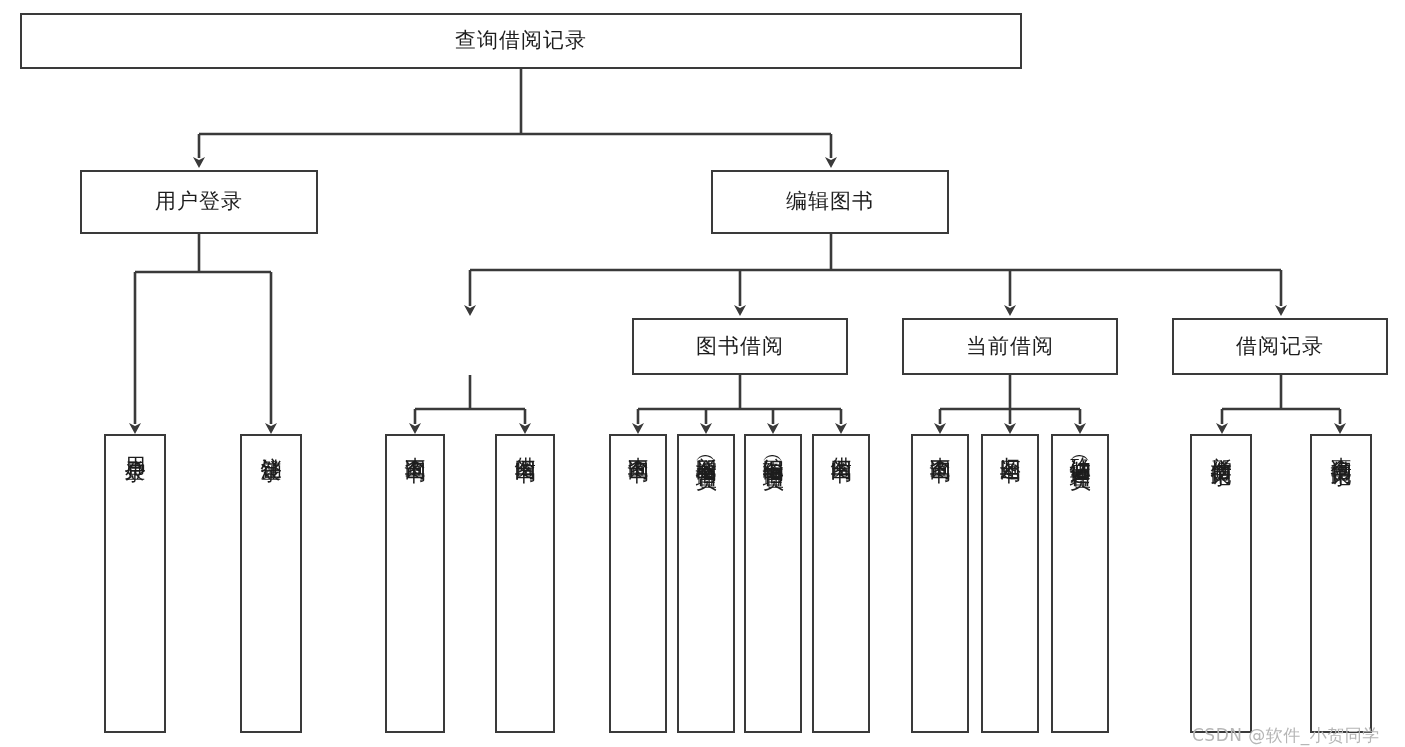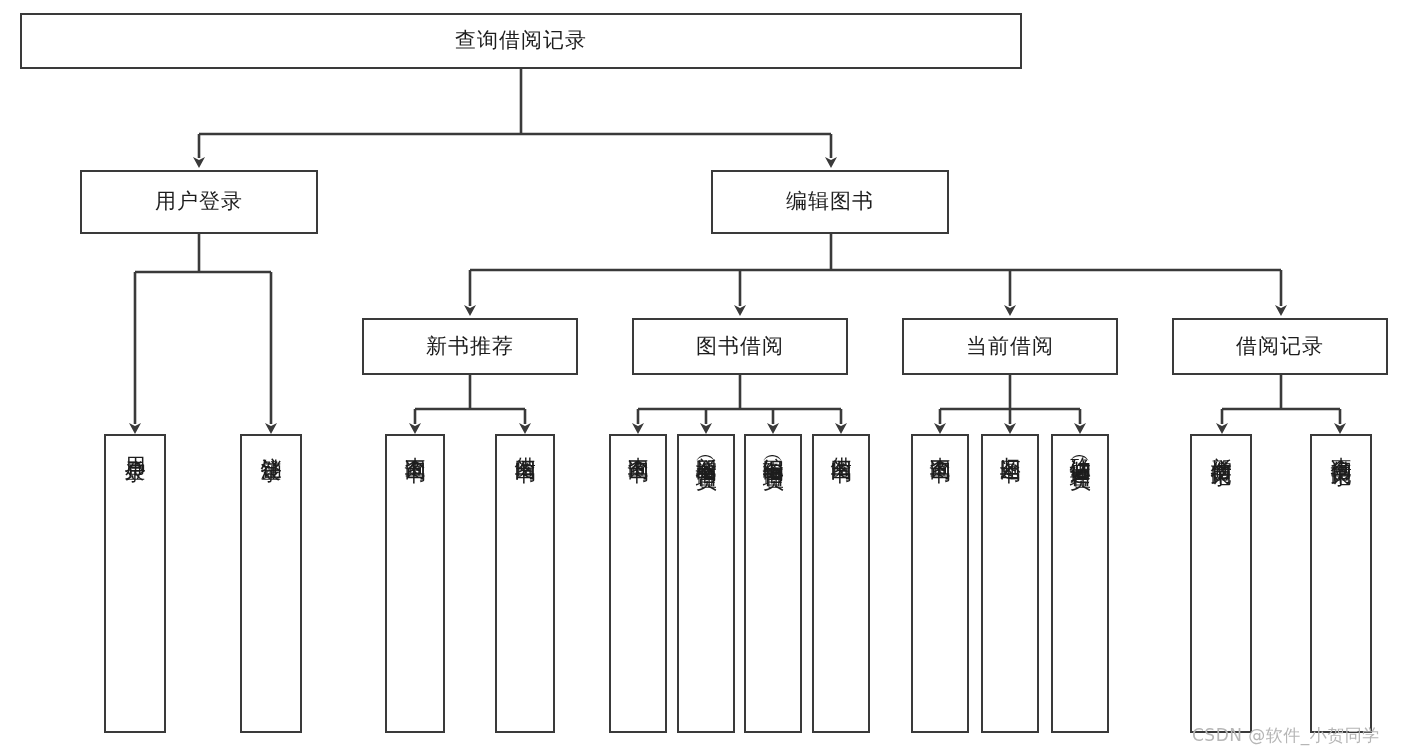--- a/index.html
+++ b/index.html
@@ -125,23 +125,20 @@
     <span>查询借阅记录</span>
   </div>
 
   <div class="node horiz" style="left:80px; top:170px; width:238px; height:64px;">
     <span>用户登录</span>
   </div>
   <div class="node horiz" style="left:711px; top:170px; width:238px; height:64px;">
     <span>编辑图书</span>
   </div>
 
-  <div class="node horiz" style="left:362px; top:318px; width:216px; height:57px;">
-    <span>新书推荐</span>
-  </div>
   <div class="node horiz" style="left:632px; top:318px; width:216px; height:57px;">
     <span>图书借阅</span>
   </div>
   <div class="node horiz" style="left:1172px; top:318px; width:216px; height:57px;">
     <span>借阅记录</span>
   </div>
   <div class="node horiz" style="left:902px; top:318px; width:216px; height:57px;">
     <span>当前借阅</span>
   </div>
 

